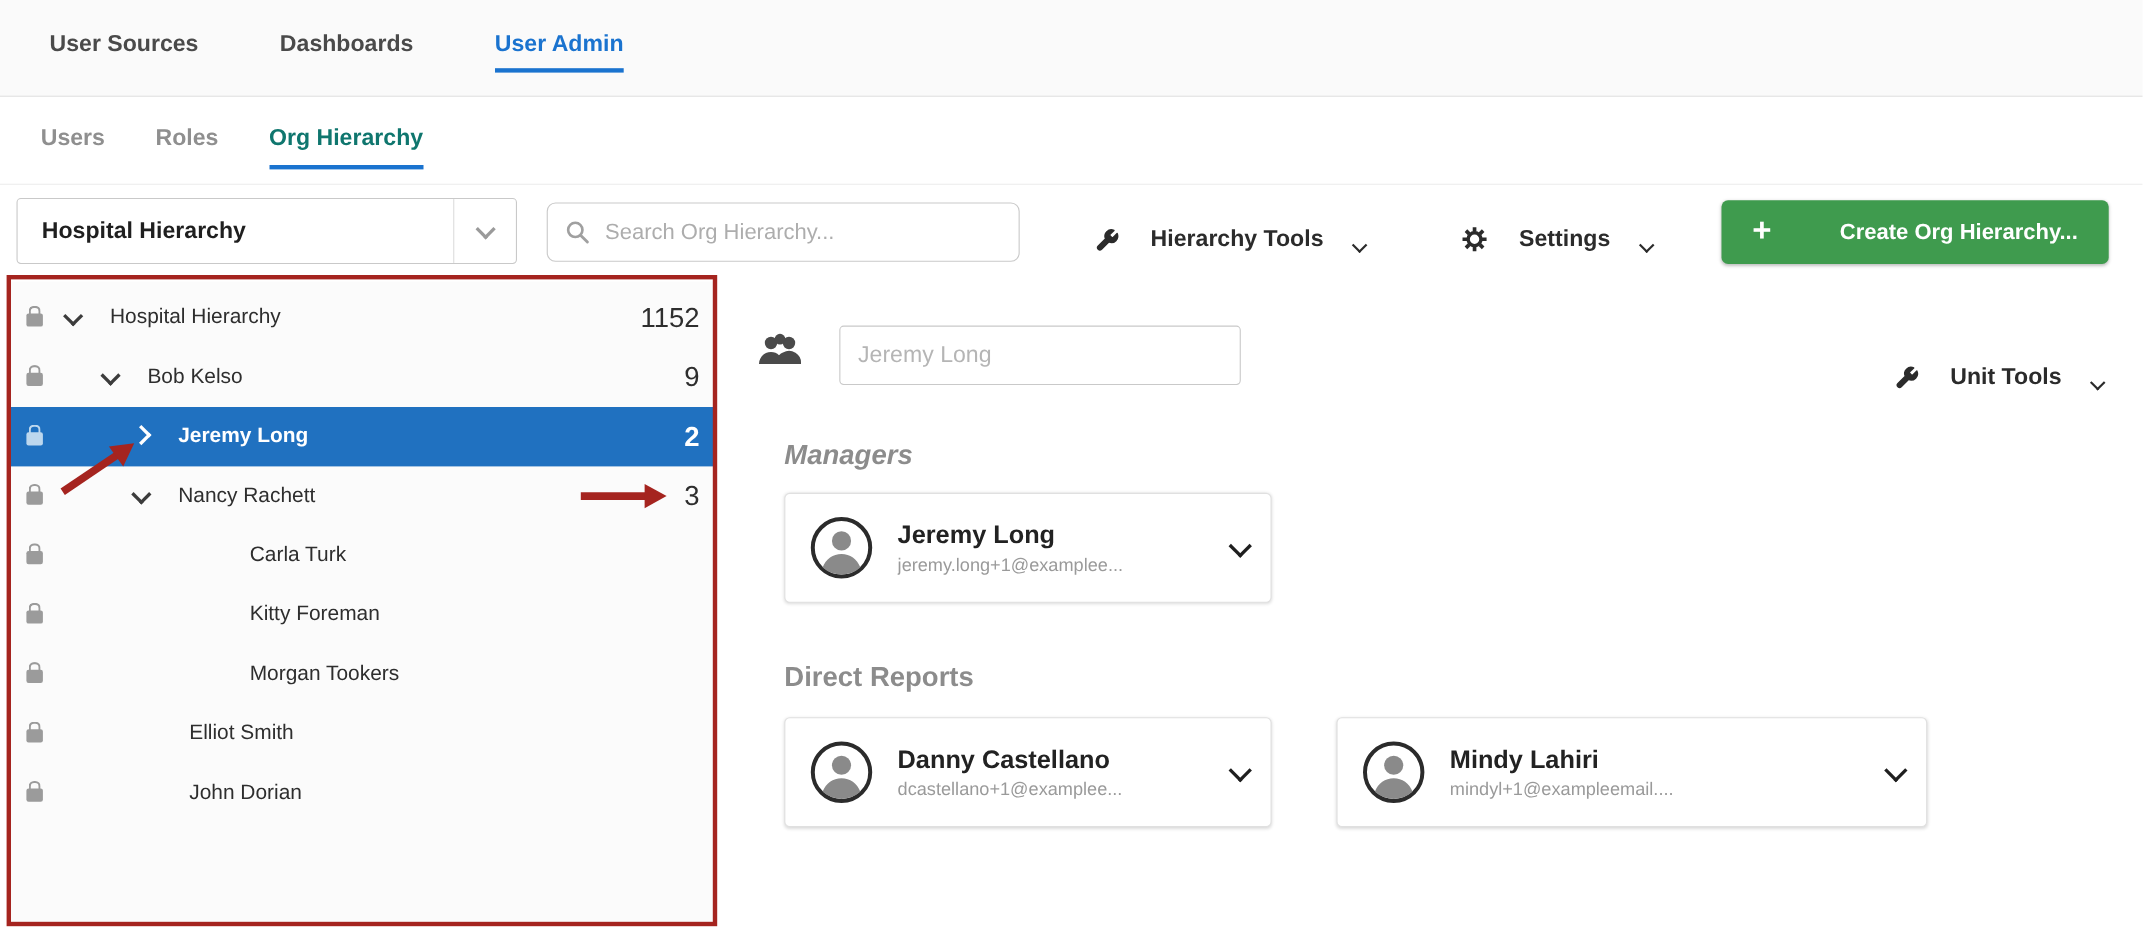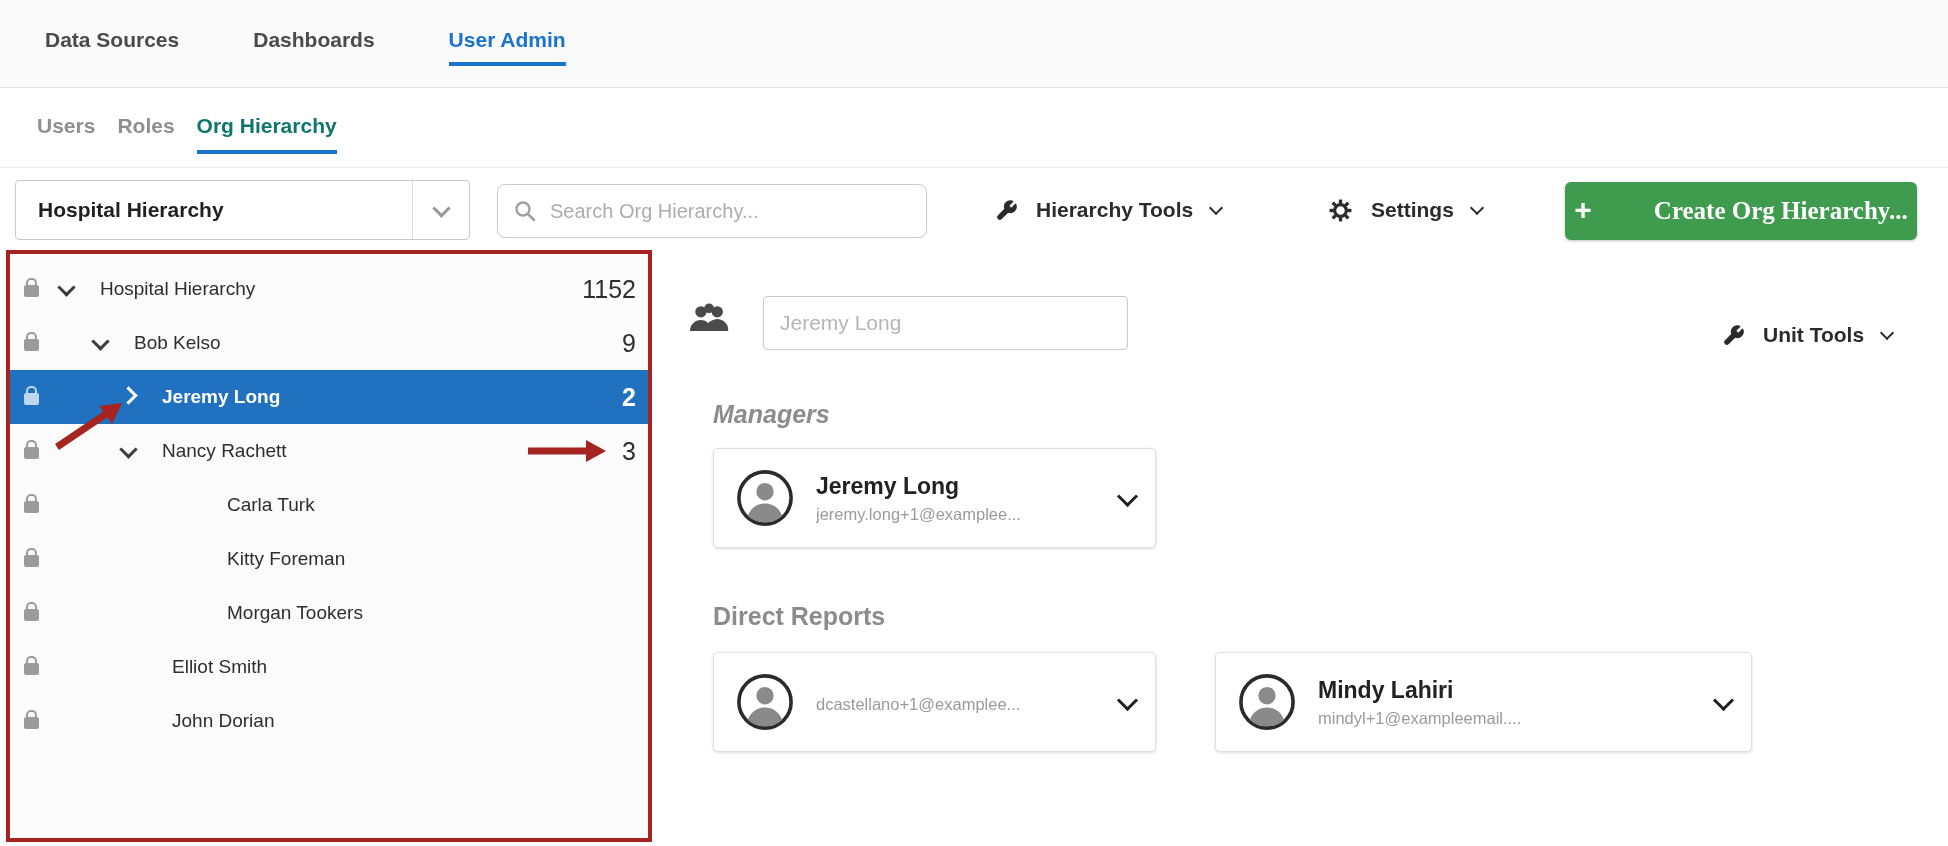--- a/index.html
+++ b/index.html
@@ -7,46 +7,46 @@
           font-family:"Liberation Sans",sans-serif;color:#2b2b2b;}
 
   
   .topnav{height:88px;background:#fafafa;border-bottom:1px solid #e2e2e2;
           display:flex;align-items:flex-start;padding-left:45px;gap:74px;box-sizing:border-box;}
   .topnav-item{margin-top:28px;padding-bottom:10px;font-size:21px;font-weight:600;color:#4a4a4a;cursor:pointer;}
   .topnav-item.active{color:#1a73cf;font-weight:700;border-bottom:4px solid #1a73cf;}
 
   
   .subnav{height:80px;border-bottom:1px solid #ededed;display:flex;align-items:flex-start;
-          padding-left:37px;gap:22px;box-sizing:border-box;}
+          padding-left:37px;gap:46px;box-sizing:border-box;}
   .subnav-item{margin-top:26px;padding-bottom:12px;font-size:21px;font-weight:600;color:#8f8f8f;cursor:pointer;}
   .subnav-item.active{color:#0f766e;font-weight:700;border-bottom:4px solid #1a73cf;}
 
   
   .toolbar{position:absolute;left:0;top:180px;width:100%;height:66px;}
   .hier-select{position:absolute;left:15px;top:0;width:455px;height:60px;background:#fff;
                border:1px solid #c9c9c9;border-radius:4px;display:flex;align-items:center;
                box-sizing:border-box;cursor:pointer;}
   .hier-select .hs-label{flex:1;padding-left:22px;font-size:21px;font-weight:700;color:#1f1f1f;}
   .hier-select .hs-caret{width:56px;height:100%;border-left:1px solid #dcdcdc;display:flex;
                align-items:center;justify-content:center;color:#9a9a9a;}
   .searchbox{position:absolute;left:497px;top:4px;width:430px;height:54px;}
   .searchbox input{width:100%;height:100%;box-sizing:border-box;border:1px solid #c9c9c9;border-radius:8px;
                padding:0 14px 0 52px;font-size:20px;font-family:"Liberation Sans",sans-serif;color:#555;outline:none;}
   .searchbox input::placeholder{color:#adadad;}
   .searchbox .mag{position:absolute;left:16px;top:15px;}
-  .menu{position:absolute;display:flex;align-items:center;gap:18px;cursor:pointer;height:40px;}
+  .menu{position:absolute;display:flex;align-items:flex-end;gap:28px;cursor:pointer;height:40px;}
   .menu .menu-label{font-size:21px;font-weight:700;color:#2b2b2b;}
   .menu-tools{left:995px;top:10px;}
   .menu-settings{left:1328px;top:10px;}
   .create-btn{position:absolute;left:1565px;top:2px;width:352px;height:58px;background:#3f9b4e;border:none;
               border-radius:6px;box-shadow:0 1px 3px rgba(0,0,0,.25);display:flex;align-items:center;
               justify-content:center;gap:14px;cursor:pointer;}
   .create-btn .plus{font-size:30px;font-weight:700;color:#fff;line-height:1;margin-top:-3px;}
-  .create-btn .cb-label{font-size:25px;font-weight:700;color:#fff;font-family:Liberation Serif, serif;margin-left:48px;}
+  .create-btn .cb-label{font-size:20px;font-weight:700;color:#fff;font-family:Liberation Sans, sans-serif;margin-left:48px;}
 
   
   .chev{display:inline-block;width:10px;height:10px;border-right:3px solid currentColor;
         border-bottom:3px solid currentColor;transform:rotate(45deg);position:relative;top:-2px;}
   .chev.right{transform:rotate(-45deg);}
   .chev.sm{width:8px;height:8px;border-width:2.5px;}
   .chev.lg{width:12px;height:12px;}
 
   
   .tree{position:absolute;left:8px;top:256px;width:642px;height:584px;background:#fbfbfb;padding-top:6px;
@@ -94,21 +94,21 @@
   .cname{font-size:23px;font-weight:700;color:#222;}
   .cemail{font-size:16.5px;color:#9a9a9a;margin-top:5px;white-space:nowrap;overflow:hidden;}
   .card .card-caret{color:#1f1f1f;margin-left:10px;}
 </style>
 </head>
 <body>
 
 <div class="canvas">
 
   <div class="topnav">
-    <span class="topnav-item">Data Sources</span>
+    <span class="topnav-item">User Sources</span>
     <span class="topnav-item">Dashboards</span>
     <span class="topnav-item active">User Admin</span>
   </div>
 
   <div class="subnav">
     <span class="subnav-item">Users</span>
     <span class="subnav-item">Roles</span>
     <span class="subnav-item active">Org Hierarchy</span>
   </div>
 
@@ -265,20 +265,21 @@
 
   <div class="section-h h-reports">Direct Reports</div>
 
   <div class="card card-report1">
     <svg width="58" height="58" viewBox="0 0 24 24">
       <circle cx="12" cy="12" r="10.8" fill="#fff" stroke="#2b2b2b" stroke-width="1.5"></circle>
       <circle cx="12" cy="9.4" r="3.6" fill="#8a8a8a"></circle>
       <path d="M4.9 19.4c1.2-3.3 3.9-5.1 7.1-5.1s5.9 1.8 7.1 5.1a10.8 10.8 0 0 1-14.2 0z" fill="#8a8a8a"></path>
     </svg>
     <div class="cinfo">
+      <div class="cname">Danny Castellano</div>
       <div class="cemail">dcastellano+1@examplee...</div>
     </div>
     <i class="chev lg card-caret"></i>
   </div>
 
   <div class="card card-report2">
     <svg width="58" height="58" viewBox="0 0 24 24">
       <circle cx="12" cy="12" r="10.8" fill="#fff" stroke="#2b2b2b" stroke-width="1.5"></circle>
       <circle cx="12" cy="9.4" r="3.6" fill="#8a8a8a"></circle>
       <path d="M4.9 19.4c1.2-3.3 3.9-5.1 7.1-5.1s5.9 1.8 7.1 5.1a10.8 10.8 0 0 1-14.2 0z" fill="#8a8a8a"></path>

